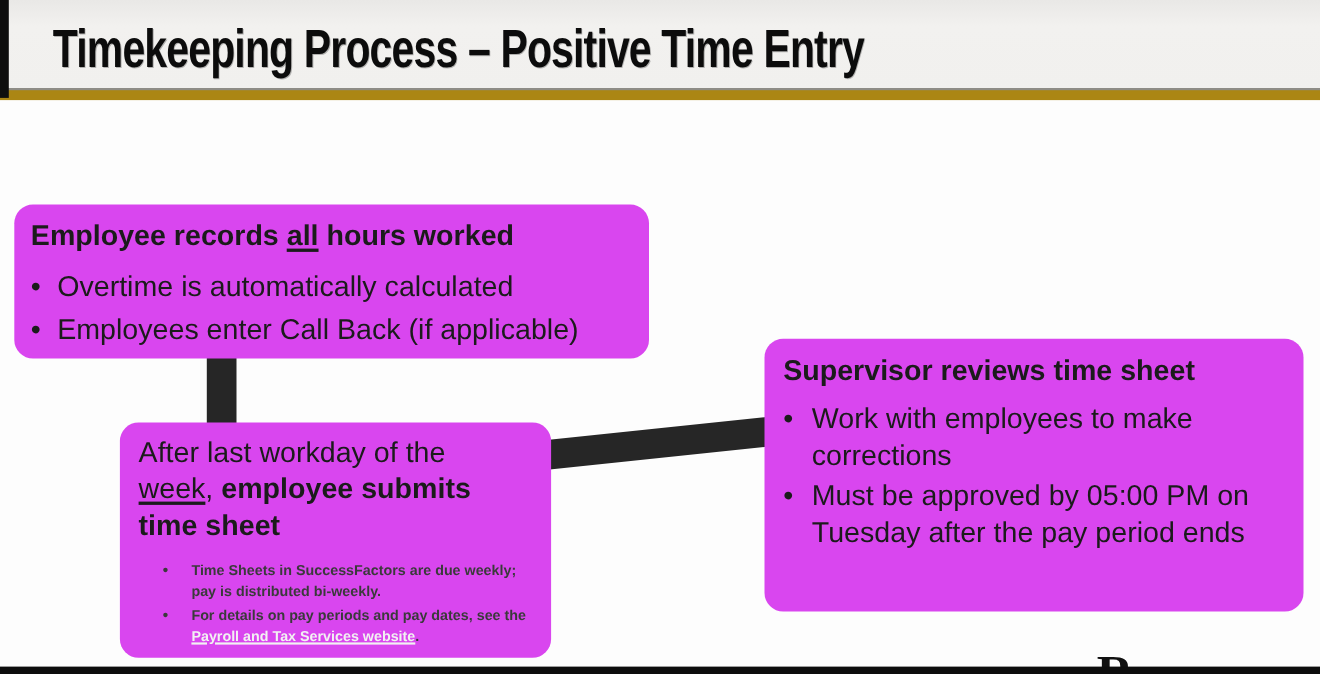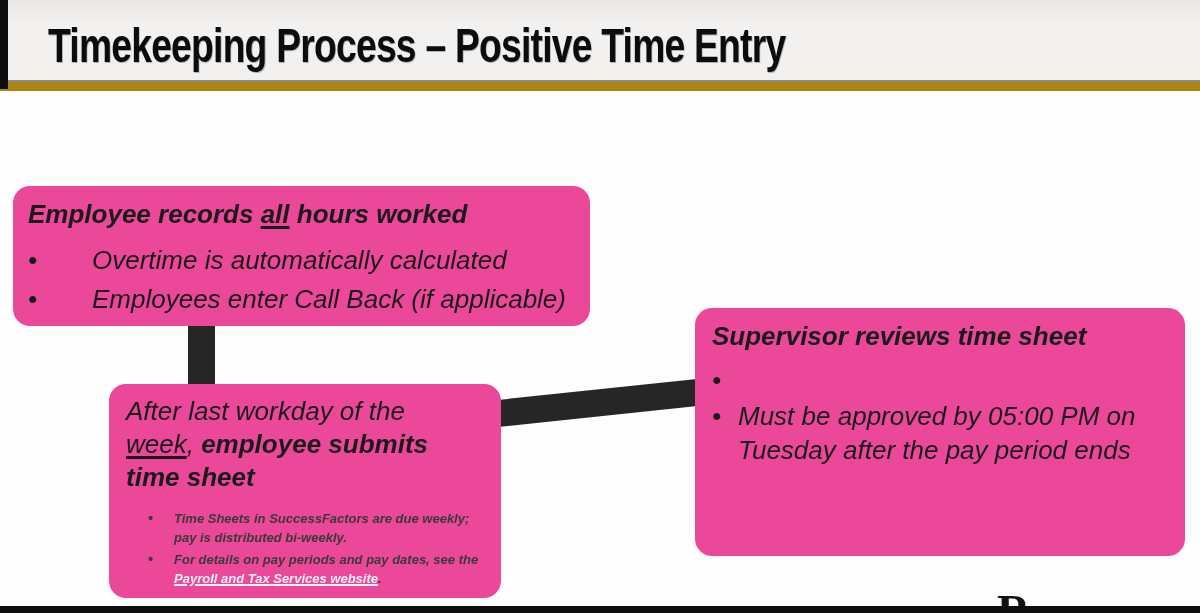--- a/index.html
+++ b/index.html
@@ -46,24 +46,23 @@
     position: absolute;
     left: 0; top: 80px;
     width: 1200px; height: 11px;
     background: #ab8614;
     border-top: 2px solid #8e8c86;
   }
 
   
   .box {
     position: absolute;
-    background: #ec4899;
+    background: #d946ef;
     border-radius: 17px;
     z-index: 2;
-    font-style: italic;
   }
   .box-1 { left: 13px;  top: 186px; width: 577px; height: 140px; padding: 13px 10px 0 15px; }
   .box-2 { left: 109px; top: 384px; width: 392px; height: 214px; padding: 11px 10px 0 17px; }
   .box-3 { left: 695px; top: 308px; width: 490px; height: 248px; padding: 13px 10px 0 17px; }
 
   .box-heading {
     font-size: 26px;
     font-weight: 700;
     line-height: 31px;
   }
@@ -79,21 +78,21 @@
   .bullet-row { display: flex; align-items: flex-start; }
   .bullet-row .marker {
     flex: 0 0 24px;
     font-size: 26px;
     line-height: 36px;
   }
   .bullet-row .btext {
     font-size: 26px;
     line-height: 36px;
   }
-  .box-1 .bullet-row .btext { line-height: 39px; margin-left: 40px; }
+  .box-1 .bullet-row .btext { line-height: 39px; }
   .box-1 .bullet-row .marker { line-height: 39px; }
   .box-3 .bullet-row { margin-bottom: 2px; }
   .box-3 .bullet-row .marker { flex-basis: 26px; line-height: 34px; }
   .box-3 .bullet-row .btext { width: 406px; line-height: 34px; }
 
   .sub-bullets { margin: 15px 0 0 22px; color: #3a3a3a; }
   .sub-bullet-row { display: flex; align-items: flex-start; margin-bottom: 3px; }
   .sub-bullet-row .marker {
     flex: 0 0 26px;
     font-size: 14px;
@@ -193,20 +192,21 @@
         </span>
       </div>
     </div>
   </div>
 
   <div class="box box-3">
     <div class="box-heading">Supervisor reviews time sheet</div>
     <div class="bullets">
       <div class="bullet-row">
         <span class="marker">•</span>
+        <span class="btext">Work with employees to make corrections</span>
       </div>
       <div class="bullet-row">
         <span class="marker">•</span>
         <span class="btext">Must be approved by 05:00 PM on Tuesday after the pay period ends</span>
       </div>
     </div>
   </div>
 
   <div class="logo-clip">
     <span class="logo-letter">R</span>

